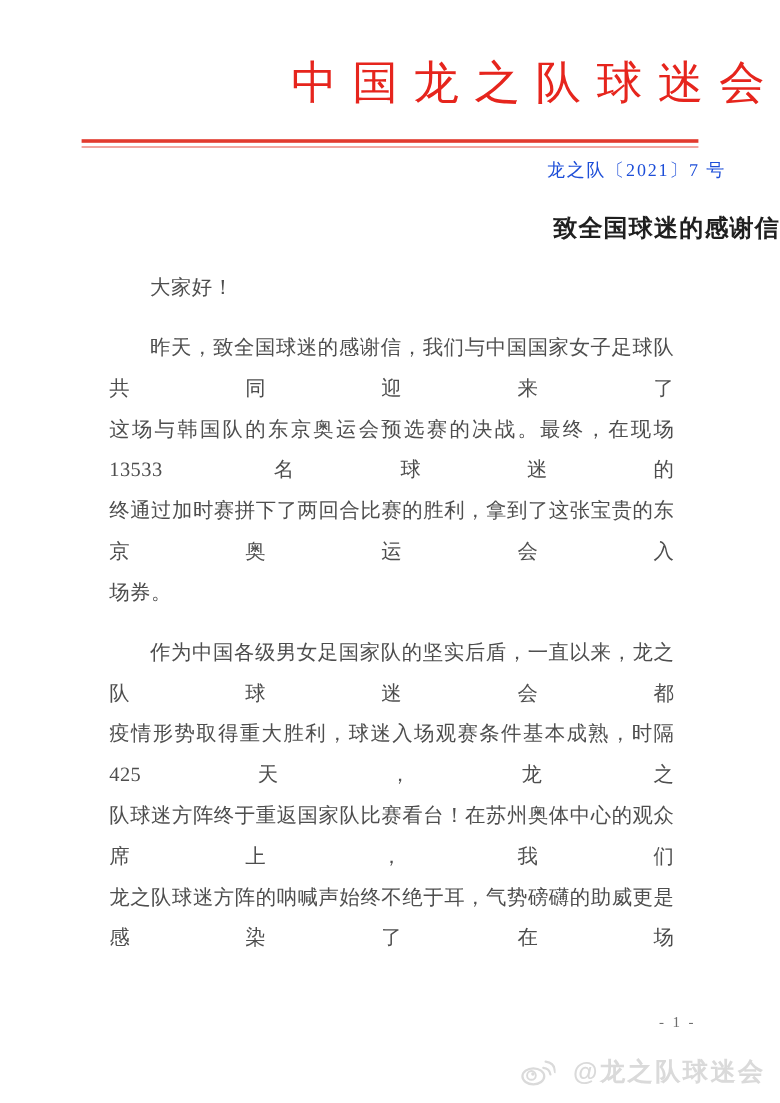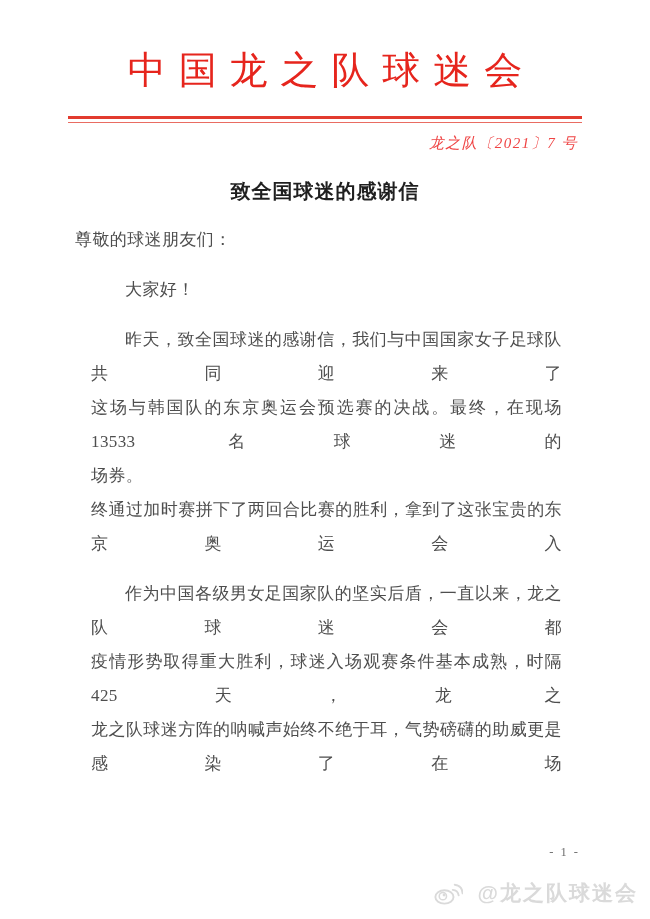--- a/index.html
+++ b/index.html
@@ -9,21 +9,21 @@
     position: relative;
     overflow: hidden;
     font-family: "Liberation Serif", "DejaVu Serif", serif;
   }
   .page {
     position: absolute; inset: 0;
   }
   
   .letterhead-title {
     margin-top: 47px;
-    text-align: center;
+    text-align: right;
     color: var(--brand-red, #e6251d);
     font-size: 38px;
     line-height: 46px;
     letter-spacing: 0.34em;
     padding-left: 0.34em; 
     font-weight: 500;
     white-space: nowrap;
   }
   .rule-thick {
     width: 514px; height: 3px;
@@ -31,31 +31,30 @@
     background: var(--rule-red, #e23b2e);
   }
   .rule-thin {
     width: 514px; height: 1px;
     margin: 3px auto 0;
     background: var(--rule-red, #e23b2e);
     opacity: 0.75;
   }
   .doc-number {
     margin-top: 10px;
-    padding-right: 72px;
+    padding-right: 45px;
     text-align: right;
     font-size: 15px;
     line-height: 20px;
     letter-spacing: 1.5px;
-    color: #ef4444;
-    font-style: italic;
+    color: #1d4ed8;
   }
   .letter-title {
     margin-top: 26px;
-    text-align: center;
+    text-align: right;
     font-size: 20px;
     line-height: 24px;
     font-weight: 700;
     letter-spacing: 1px;
     color: var(--heading-text, #1f1f1f);
     font-family: "Liberation Sans", "DejaVu Sans", sans-serif;
   }
   
   .letter-body {
     width: 503px;
@@ -102,34 +101,34 @@
   <div class="letterhead-title">中国龙之队球迷会</div>
 
   <div class="rule-thick"></div>
   <div class="rule-thin"></div>
 
   <div class="doc-number">龙之队〔2021〕7 号</div>
 
   <div class="letter-title">致全国球迷的感谢信</div>
 
   <div class="letter-body">
-    <div class="line last">尊敬的球迷朋友们：</div>
     <div id="paragraphs">
         <div class="para">
           <div class="line indent last">大家好！</div>
         </div>
         <div class="para">
           <div class="line indent">昨天，致全国球迷的感谢信，我们与中国国家女子足球队共同迎来了</div>
           <div class="line">这场与韩国队的东京奥运会预选赛的决战。最终，在现场 13533 名球迷的</div>
+          <div class="line">终通过加时赛拼下了两回合比赛的胜利，拿到了这张宝贵的东京奥运会入</div>
           <div class="line last">场券。</div>
-          <div class="line">终通过加时赛拼下了两回合比赛的胜利，拿到了这张宝贵的东京奥运会入</div>
         </div>
         <div class="para">
           <div class="line indent">作为中国各级男女足国家队的坚实后盾，一直以来，龙之队球迷会都</div>
           <div class="line">疫情形势取得重大胜利，球迷入场观赛条件基本成熟，时隔 425 天，龙之</div>
+          <div class="line">队球迷方阵终于重返国家队比赛看台！在苏州奥体中心的观众席上，我们</div>
           <div class="line">龙之队球迷方阵的呐喊声始终不绝于耳，气势磅礴的助威更是感染了在场</div>
         </div>
       </div>
   </div>
 
   <div class="page-number">- 1 -</div>
 
   <div class="watermark">
     <span>
       <svg width="30" height="26" viewBox="0 0 38 32" fill="none">

